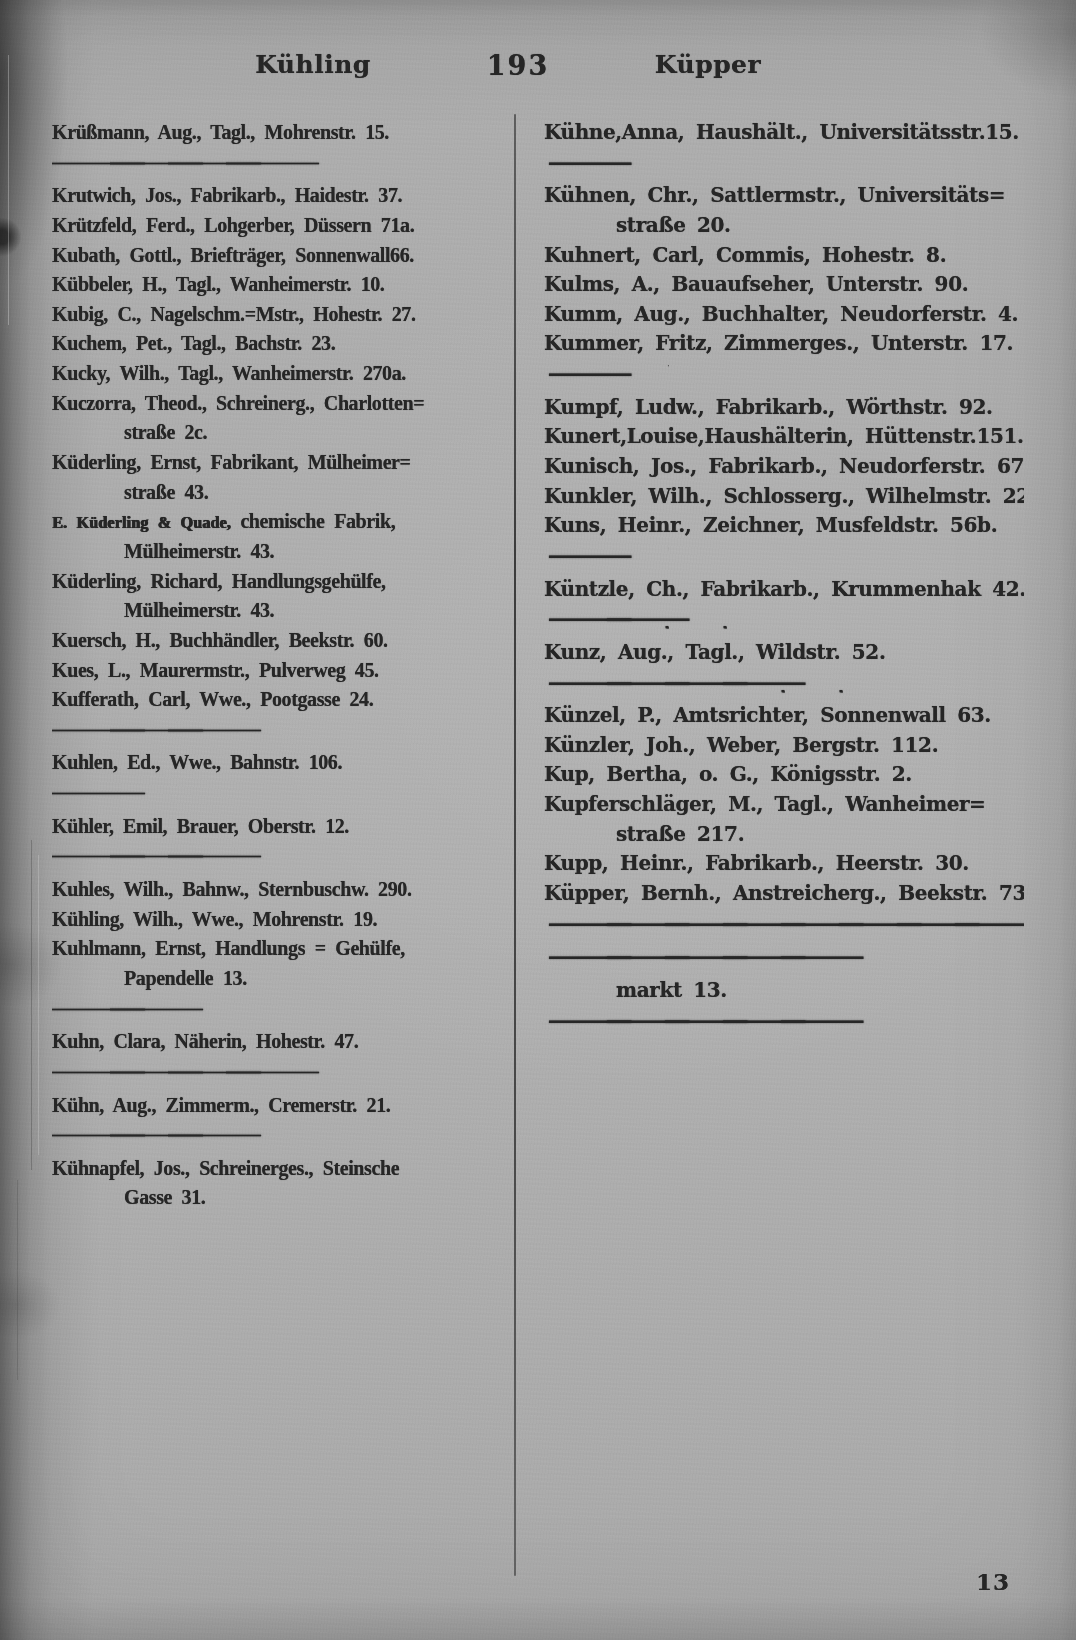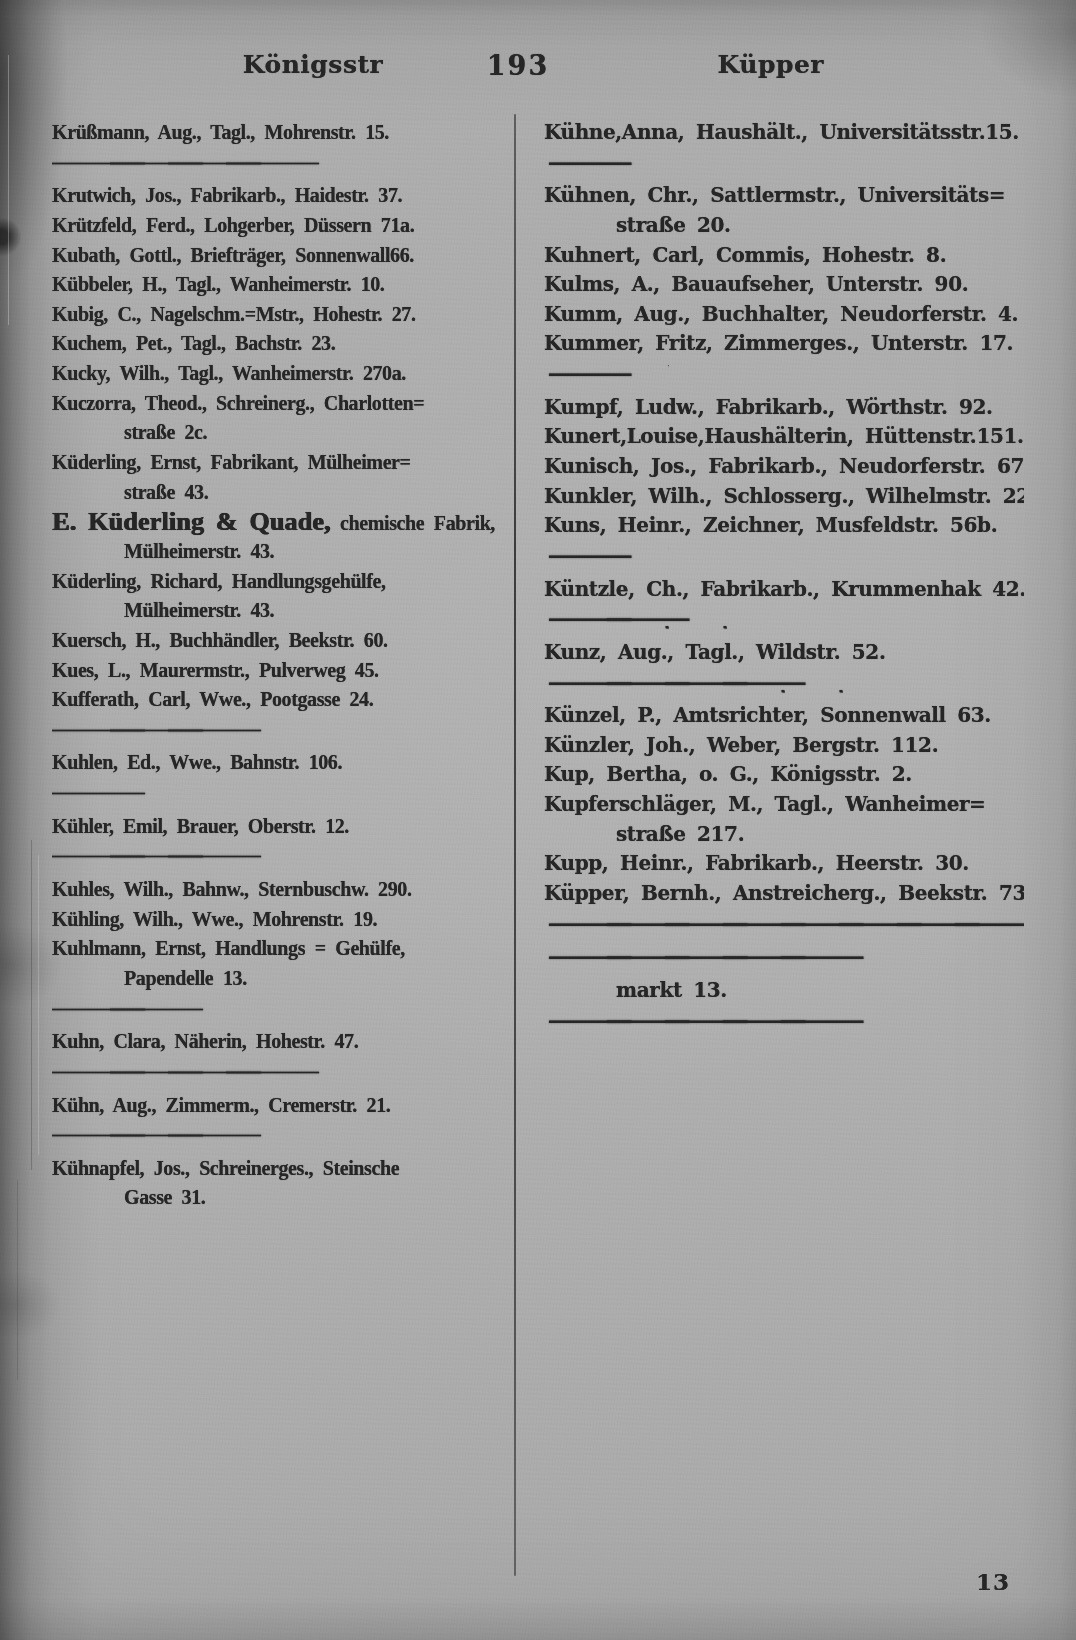--- a/index.html
+++ b/index.html
@@ -39,56 +39,56 @@
   .scratch{position:absolute;width:1px;}
   .s1{left:8px;top:55px;height:270px;background:rgba(255,255,255,0.28);}
   .s2{left:31px;top:840px;height:330px;background:rgba(0,0,0,0.20);}
   .s3{left:38px;top:855px;height:300px;background:rgba(255,255,255,0.18);}
   .s4{left:17px;top:1180px;height:200px;background:rgba(0,0,0,0.12);}
 
   .hdr{position:absolute;top:50px;font-weight:700;font-size:25px;letter-spacing:0.5px;text-align:center;
        text-shadow:0 0 0.7px rgba(35,35,35,0.85);}
   .hdr-left{left:228px;width:170px;}
   .hdr-num{left:458px;width:120px;font-weight:700;font-size:27px;letter-spacing:2px;}
-  .hdr-right{left:664px;width:160px;text-align:right;}
+  .hdr-right{left:628px;width:160px;}
 
   .col{position:absolute;top:118px;overflow:hidden;}
   .col-left{left:52px;width:456px;height:1462px;font-family:Liberation Serif, serif;}
   .col-right{left:544px;width:480px;height:1472px;}
 
   .divider{position:absolute;left:514px;top:114px;width:2px;height:1462px;
            background:linear-gradient(180deg, rgba(30,30,30,0.55), rgba(30,30,30,0.8) 30%, rgba(30,30,30,0.7) 70%, rgba(30,30,30,0.5));
            border-radius:1px;}
 
   .line{
     height:29.65px;line-height:29.65px;
     font-size:20px;font-weight:700;
     letter-spacing:-0.4px;word-spacing:5px;
     white-space:nowrap;overflow:hidden;
     text-shadow:0 0 0.7px rgba(35,35,35,0.8);
   }
   .line.cont{padding-left:72px;}
   .dash{display:inline-block;width:58px;transform:scaleX(2.15);transform-origin:0 58%;}
-  .boldname{font-size:26px;letter-spacing:0.2px;text-shadow:0.9px 0 0 currentColor, 0 0 0.7px rgba(35,35,35,0.9);text-align:center;}
+  .boldname{font-size:16px;letter-spacing:0.2px;text-shadow:0.9px 0 0 currentColor, 0 0 0.7px rgba(35,35,35,0.9);text-align:center;}
 
   .sig{position:absolute;left:976px;top:1568px;font-size:23px;font-weight:700;letter-spacing:1px;
        text-shadow:0 0 0.6px rgba(35,35,35,0.8);}
 </style>
 </head>
 <body>
 
 <div id="page">
   <div class="grain"></div>
   <div class="shade"></div>
   <div class="scratch s1"></div>
   <div class="scratch s2"></div>
   <div class="scratch s3"></div>
   <div class="scratch s4"></div>
 
-  <div class="hdr hdr-left">Königsstr</div>
+  <div class="hdr hdr-left">Kühling</div>
   <div class="hdr hdr-num">193</div>
   <div class="hdr hdr-right">Küpper</div>
 
   <div class="divider"></div>
 
   <div class="col col-left" id="col-left"><div class="line entry">Krüßmann, Aug., Tagl., Mohrenstr. 15.</div><div class="line dash"><span class="dash">—</span>Bernh., Tagl., Charlottenstr. 4.</div><div class="line dash"><span class="dash">—</span>Herm., o. G., Charlottenstr. 4.</div><div class="line dash"><span class="dash">—</span>Herm., Fabrikarb., Hagelsgäßchen 15.</div><div class="line dash"><span class="dash">—</span>Joh., Tagl., Paradiesstr. 2.</div><div class="line entry">Krutwich, Jos., Fabrikarb., Haidestr. 37.</div><div class="line entry">Krützfeld, Ferd., Lohgerber, Düssern 71a.</div><div class="line entry">Kubath, Gottl., Briefträger, Sonnenwall66.</div><div class="line entry">Kübbeler, H., Tagl., Wanheimerstr. 10.</div><div class="line entry">Kubig, C., Nagelschm.=Mstr., Hohestr. 27.</div><div class="line entry">Kuchem, Pet., Tagl., Bachstr. 23.</div><div class="line entry">Kucky, Wilh., Tagl., Wanheimerstr. 270a.</div><div class="line entry">Kuczorra, Theod., Schreinerg., Charlotten=</div><div class="line cont">straße 2c.</div><div class="line entry">Küderling, Ernst, Fabrikant, Mülheimer=</div><div class="line cont">straße 43.</div><div class="line entry"><span class="boldname">E. Küderling &amp; Quade,</span> chemische Fabrik,</div><div class="line cont">Mülheimerstr. 43.</div><div class="line entry">Küderling, Richard, Handlungsgehülfe,</div><div class="line cont">Mülheimerstr. 43.</div><div class="line entry">Kuersch, H., Buchhändler, Beekstr. 60.</div><div class="line entry">Kues, L., Maurermstr., Pulverweg 45.</div><div class="line entry">Kufferath, Carl, Wwe., Pootgasse 24.</div><div class="line dash"><span class="dash">—</span>Ferd., Fabrikarb., Mittelstr. 15.</div><div class="line dash"><span class="dash">—</span>Georg, Tagl., Schmiedestr. 3.</div><div class="line dash"><span class="dash">—</span>Joh., Fabrikarb., Hochfeldstr. 102.</div><div class="line entry">Kuhlen, Ed., Wwe., Bahnstr. 106.</div><div class="line dash"><span class="dash">—</span>Fr., Tagl., Neudorferstr. 108.</div><div class="line entry">Kühler, Emil, Brauer, Oberstr. 12.</div><div class="line dash"><span class="dash">—</span>Friedr., Kaufmann, Oberstr. 12.</div><div class="line dash"><span class="dash">—</span>F., Brauer u. Wirth, Oberstr. 12.</div><div class="line dash"><span class="dash">—</span>Robert, o. G., Oberstr. 12.</div><div class="line entry">Kuhles, Wilh., Bahnw., Sternbuschw. 290.</div><div class="line entry">Kühling, Wilh., Wwe., Mohrenstr. 19.</div><div class="line entry">Kuhlmann, Ernst, Handlungs = Gehülfe,</div><div class="line cont">Papendelle 13.</div><div class="line dash"><span class="dash">—</span>Julius, Commis, Breitestr. 14.</div><div class="line dash"><span class="dash">—</span>Wilh., Commis, Neudorferstr. 23.</div><div class="line entry">Kuhn, Clara, Näherin, Hohestr. 47.</div><div class="line dash"><span class="dash">—</span>Franz, Fabrikarb., Reichsstr. 45b.</div><div class="line dash"><span class="dash">—</span>Franz, Lehrer, Hohestr. 17.</div><div class="line dash"><span class="dash">—</span>Mich., Wwe., Hohestr. 17.</div><div class="line dash"><span class="dash">—</span>Sim., Commis, Neudorferstr. 6.</div><div class="line entry">Kühn, Aug., Zimmerm., Cremerstr. 21.</div><div class="line dash"><span class="dash">—</span>Carl, Fabrikarb., Reichsstr. 166.</div><div class="line dash"><span class="dash">—</span>Gust., Gärtner, Werthauserstr. 20.</div><div class="line dash"><span class="dash">—</span>Wilh., Zimmermann, Reichsstr. 177.</div><div class="line entry">Kühnapfel, Jos., Schreinerges., Steinsche</div><div class="line cont">Gasse 31.</div></div>
   <div class="col col-right" id="col-right"><div class="line entry">Kühne,Anna, Haushält., Universitätsstr.15.</div><div class="line dash"><span class="dash">—</span>Louis, Fabrikarb., Bachstr. 19.</div><div class="line entry">Kühnen, Chr., Sattlermstr., Universitäts=</div><div class="line cont">straße 20.</div><div class="line entry">Kuhnert, Carl, Commis, Hohestr. 8.</div><div class="line entry">Kulms, A., Bauaufseher, Unterstr. 90.</div><div class="line entry">Kumm, Aug., Buchhalter, Neudorferstr. 4.</div><div class="line entry">Kummer, Fritz, Zimmerges., Unterstr. 17.</div><div class="line dash"><span class="dash">—</span>W., Wwe., Werthauserstr. 223.</div><div class="line entry">Kumpf, Ludw., Fabrikarb., Wörthstr. 92.</div><div class="line entry">Kunert,Louise,Haushälterin, Hüttenstr.151.</div><div class="line entry">Kunisch, Jos., Fabrikarb., Neudorferstr. 67.</div><div class="line entry">Kunkler, Wilh., Schlosserg., Wilhelmstr. 22.</div><div class="line entry">Kuns, Heinr., Zeichner, Musfeldstr. 56b.</div><div class="line dash"><span class="dash">—</span>Th., Schreiner, Rheinstr. 23.</div><div class="line entry">Küntzle, Ch., Fabrikarb., Krummenhak 42.</div><div class="line dash"><span class="dash">—</span>Jac., Fabrikarb., Schulstr. 14a.</div><div class="line dash"><span class="dash">—</span>Joh., Fabrikarb., Schulstr. 12a.</div><div class="line entry">Kunz, Aug., Tagl., Wildstr. 52.</div><div class="line dash"><span class="dash">—</span>Georg, Schuhmachermstr., Unterstr. 49.</div><div class="line dash"><span class="dash">—</span>Heinr., Fabrikarb., Alte Markt 12.</div><div class="line dash"><span class="dash">—</span>Jacob, Lehrer, Austr. 8.</div><div class="line dash"><span class="dash">—</span>Joh., Tagl., Wildstr. 52.</div><div class="line entry">Künzel, P., Amtsrichter, Sonnenwall 63.</div><div class="line entry">Künzler, Joh., Weber, Bergstr. 112.</div><div class="line entry">Kup, Bertha, o. G., Königsstr. 2.</div><div class="line entry">Kupferschläger, M., Tagl., Wanheimer=</div><div class="line cont">straße 217.</div><div class="line entry">Kupp, Heinr., Fabrikarb., Heerstr. 30.</div><div class="line entry">Küpper, Bernh., Anstreicherg., Beekstr. 73.</div><div class="line dash"><span class="dash">—</span>Carl, Fabrikarb., Niederstr. 9.</div><div class="line dash"><span class="dash">—</span>Carl Ernst, Bahnw., Mülheimerstr. 16.</div><div class="line dash"><span class="dash">—</span>C., Fabrikdirector, Werthauserstr. 54.</div><div class="line dash"><span class="dash">—</span>Chr., Wwe., Pfeffergasse 4.</div><div class="line dash"><span class="dash">—</span>Diedr., Schlossermstr., Klosterstr. 14.</div><div class="line dash"><span class="dash">—</span>Emil, Handl.=Geh., Heerstr. 26.</div><div class="line dash"><span class="dash">—</span>Franz, Tagl., Niederstr. 10.</div><div class="line dash"><span class="dash">—</span>Friedr., Barbier, Beekstr. 86.</div><div class="line dash"><span class="dash">—</span>Friedr., Fabrikarb., Thonstr. 26.</div><div class="line dash"><span class="dash">—</span>Friedr., Schreinerg., Kammerstr. 224.</div><div class="line dash"><span class="dash">—</span>Gerh., Wwe., Lotharstr. 290.</div><div class="line dash"><span class="dash">—</span>Gustav, Kaufmann, Königsstr. 47.</div><div class="line dash"><span class="dash">—</span>Heinr., Bürstenmachermstr., Knüppel=</div><div class="line cont">markt 13.</div><div class="line dash"><span class="dash">—</span>Heinr., Commis, Am Freischütz 16.</div><div class="line dash"><span class="dash">—</span>Heinr., Holzhändler, Grabenstr. 167.</div><div class="line dash"><span class="dash">—</span>Heinr., Schmiedemstr., Unterstr. 34.</div><div class="line dash"><span class="dash">—</span>Herm., Fabrikarb., Zum Lith 15.</div><div class="line dash"><span class="dash">—</span>Herm., Tagl., Essenbergerstr. 225.</div></div>
 
   <div class="sig">13</div>
 </div>

